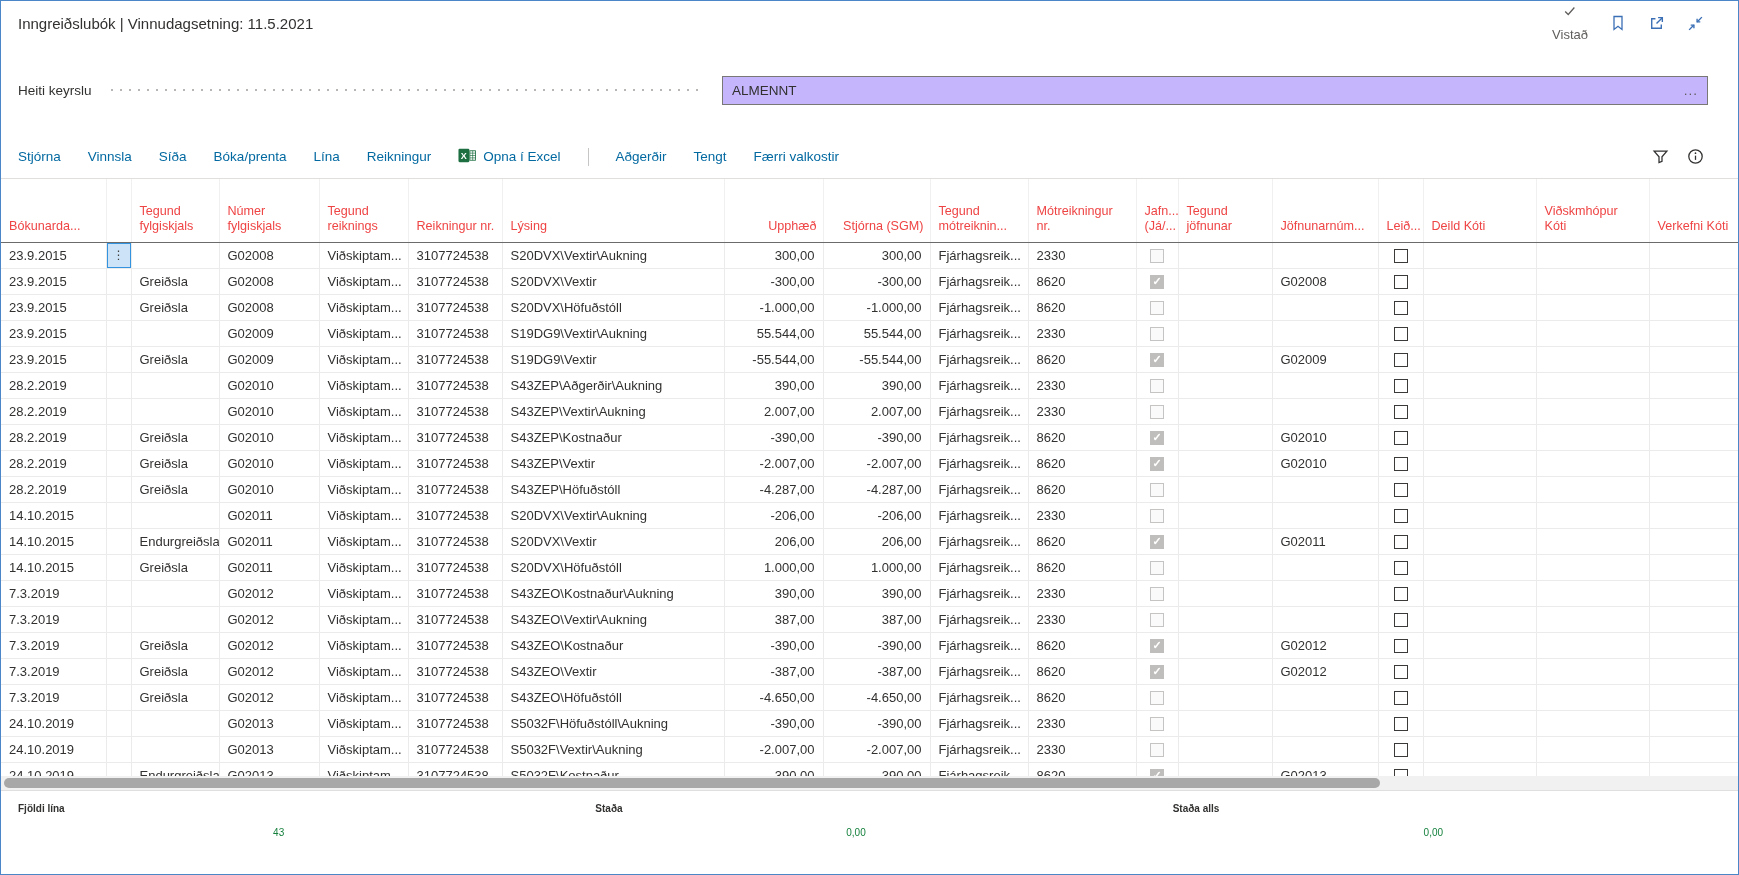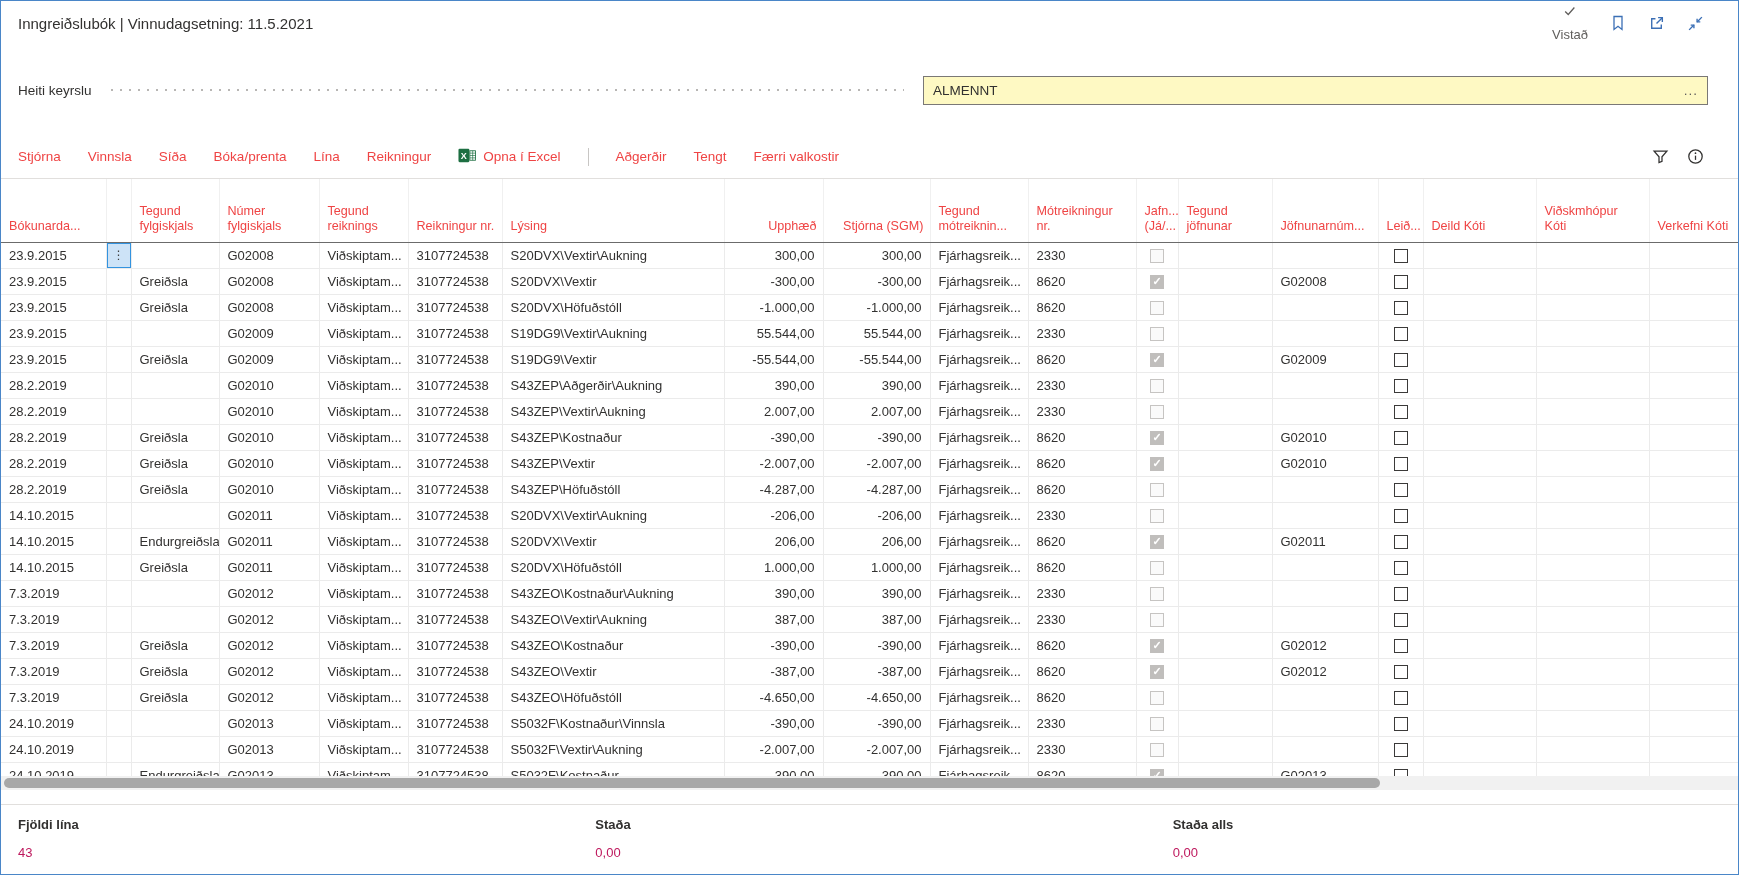--- a/index.html
+++ b/index.html
@@ -35,38 +35,38 @@
     display: flex; align-items: center;
     padding: 0 30px 0 17px;
     gap: 7px;
   }
   .batch-label { font-size: 13.5px; white-space: nowrap; }
   .leader {
     flex: 1; height: 2px; margin: 0 12px 0 12px; align-self: center;
     background: repeating-linear-gradient(90deg, #b8b6b4 0 2px, transparent 2px 9px);
   }
   .batch-field {
-    width: 785px; height: 29px;
-    border: 1px solid #7a7876; background: #fef9c3;
+    width: 986px; height: 29px;
+    border: 1px solid #7a7876; background: #c4b5fd;
     display: flex; align-items: center; justify-content: space-between;
     padding: 0 9px; font-size: 13.5px;
   }
   .assist-edit { color: #605e5c; cursor: pointer; letter-spacing: 1px; }
 
   
   .menubar {
     height: 44px; flex: 0 0 44px;
     border-bottom: 1px solid #e1dfdd;
     display: flex; align-items: center;
     gap: 27px;
     padding: 0 34px 0 17px;
     font-size: 13.5px;
   }
   .mgroup { display: contents; }
-  .menu-item { white-space: nowrap; cursor: pointer; color: #ef4444; }
+  .menu-item { white-space: nowrap; cursor: pointer; color: #0369a1; }
   .menu-item.excel { display: flex; align-items: center; gap: 7px; }
   .menu-divider { width: 1px; height: 18px; background: #c8c6c4; }
   .menu-right { margin-left: auto; display: flex; align-items: center; gap: 18px; }
 
   
   .grid-wrap { height: 597px; flex: 0 0 597px; overflow: hidden; }
   table { border-collapse: collapse; table-layout: fixed; width: 1739px; }
   thead th {
     height: 63px; vertical-align: bottom;
     padding: 0 6px 8px 8px;
@@ -111,29 +111,28 @@
   
   .hscroll { height: 14px; flex: 0 0 14px; background: #f1f1f1; position: relative; }
   .hscroll .thumb {
     position: absolute; left: 3px; top: 2px;
     width: 1376px; height: 10px;
     background: #a8a8a8; border-radius: 5px;
   }
 
   
   .footer {
-    margin-top: 14px;
     border-top: 1px solid #e1dfdd;
     padding: 12px 44px 0 17px;
     display: flex; gap: 56px;
-    font-size: 13px;
+    font-size: 10px;
   }
   .fcol { flex: 1; }
   .flabel { font-weight: 700; color: #323130; }
-  .fvalue { text-align: left; margin-top: 13px; color: #be185d; }
+  .fvalue { text-align: center; margin-top: 13px; color: #15803d; }
 </style>
 </head>
 <body>
 
 <div class="app">
 
   <div class="topbar">
     <div class="page-title">Inngreiðslubók | Vinnudagsetning: 11.5.2021</div>
     <div class="top-actions">
       <div class="saved">
@@ -614,21 +613,21 @@
             <td></td>
             <td></td>
           </tr>
           <tr>
             <td>24.10.2019</td>
             <td class="selcell"></td>
             <td></td>
             <td>G02013</td>
             <td>Viðskiptam...</td>
             <td>3107724538</td>
-            <td>S5032F\Kostnaður\Vinnsla</td>
+            <td>S5032F\Höfuðstóll\Aukning</td>
             <td class="num">-390,00</td>
             <td class="num">-390,00</td>
             <td>Fjárhagsreik...</td>
             <td>2330</td>
             <td class="center"><span class="cb dis"></span></td>
             <td></td>
             <td></td>
             <td class="center"><span class="cb crisp"></span></td>
             <td></td>
             <td></td>

